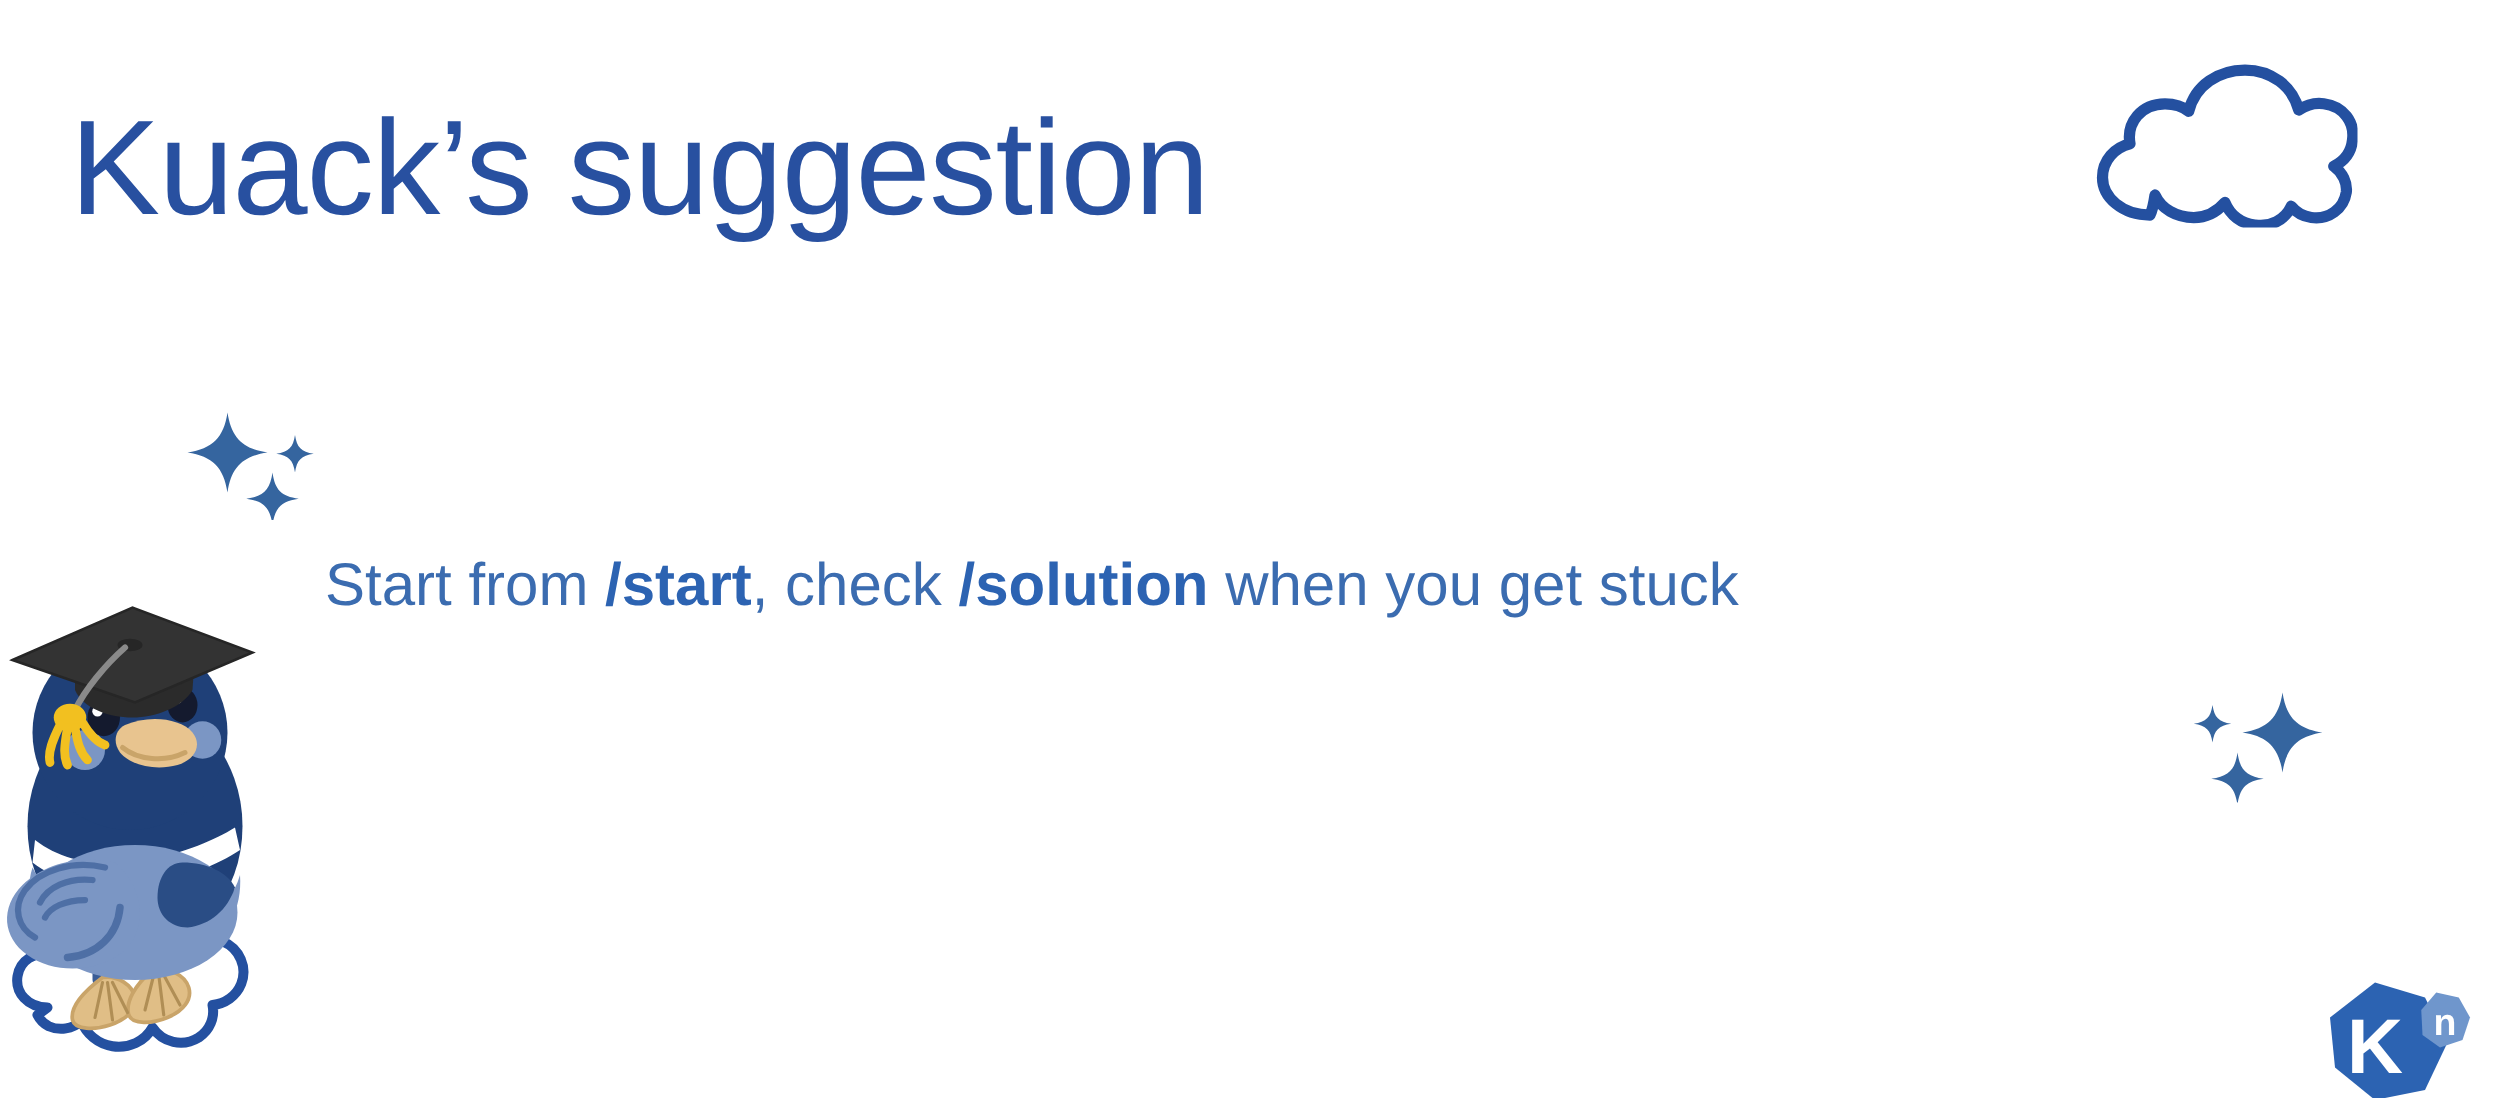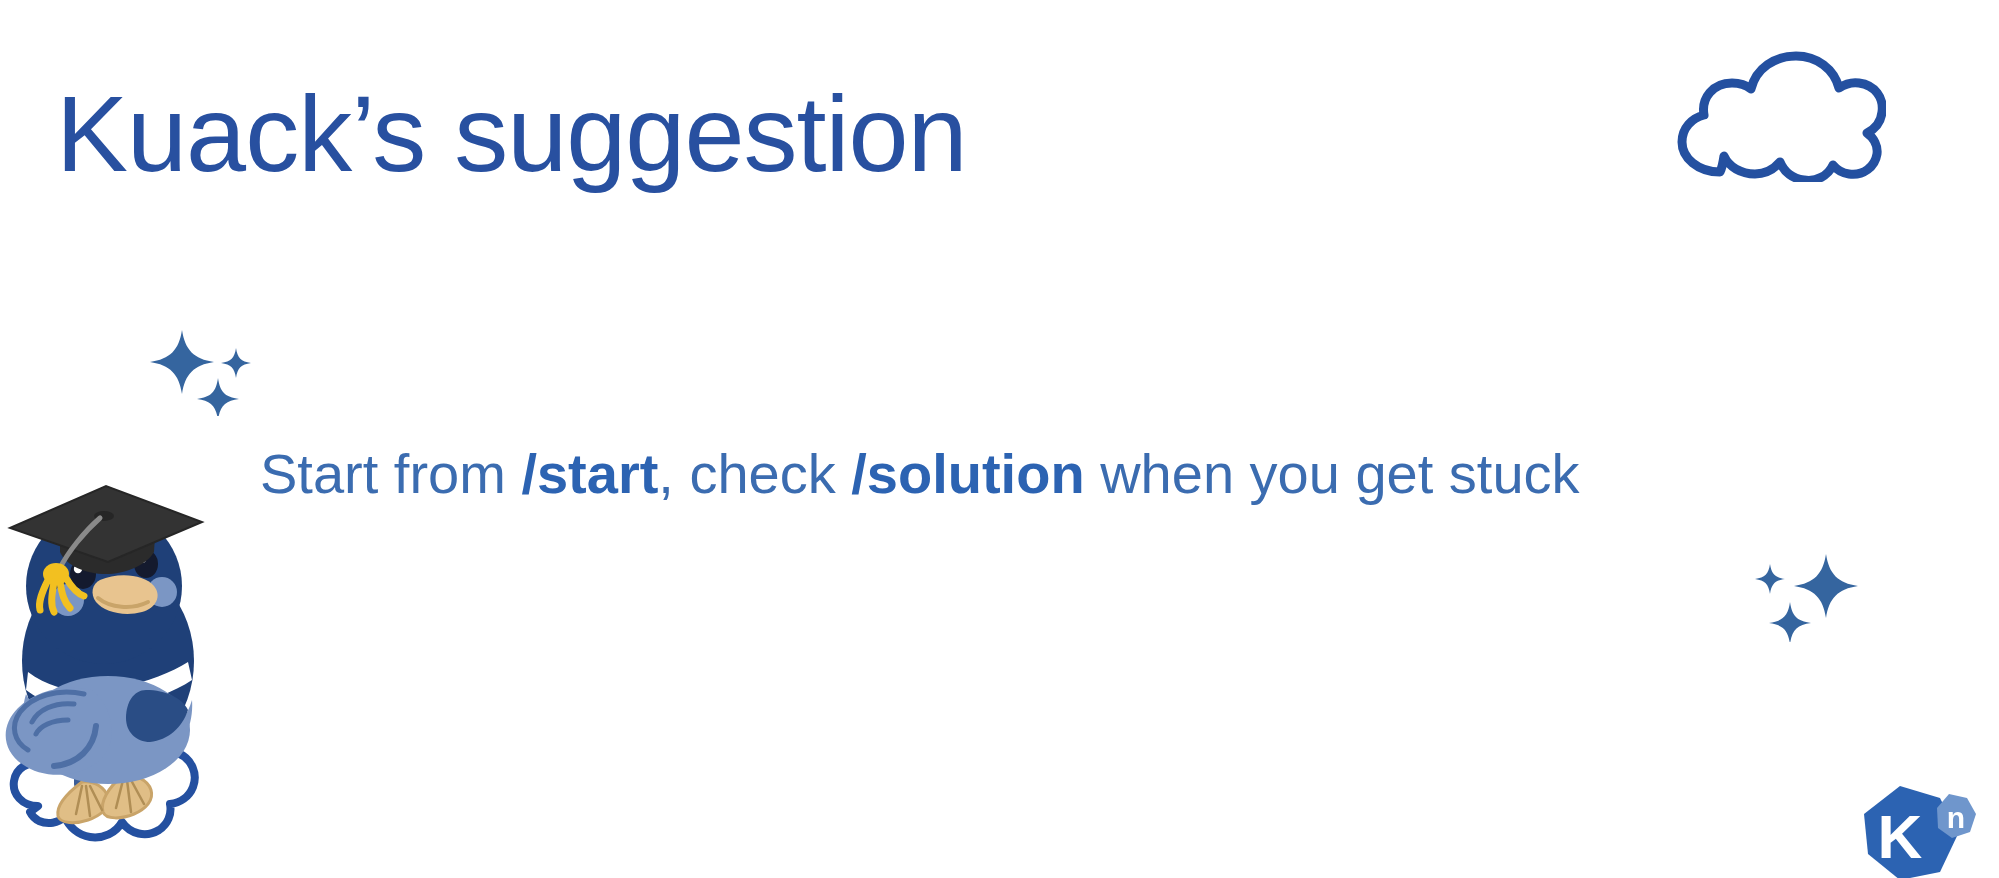--- a/index.html
+++ b/index.html
@@ -33,21 +33,21 @@
     white-space: nowrap;
     line-height: 1.15;
   }
 
   
   #body-line {
     position: absolute;
     left: 260px;
     top: 416px;
     font-family: "Liberation Sans", sans-serif;
-    font-size: 56px;
+    font-size: 48px;
     font-weight: 400;
     color: #3B6CB0;
     white-space: nowrap;
     line-height: 1.2;
   }
   #body-line .cmd {
     font-weight: 700;
     color: #2C63B2;
   }
 

